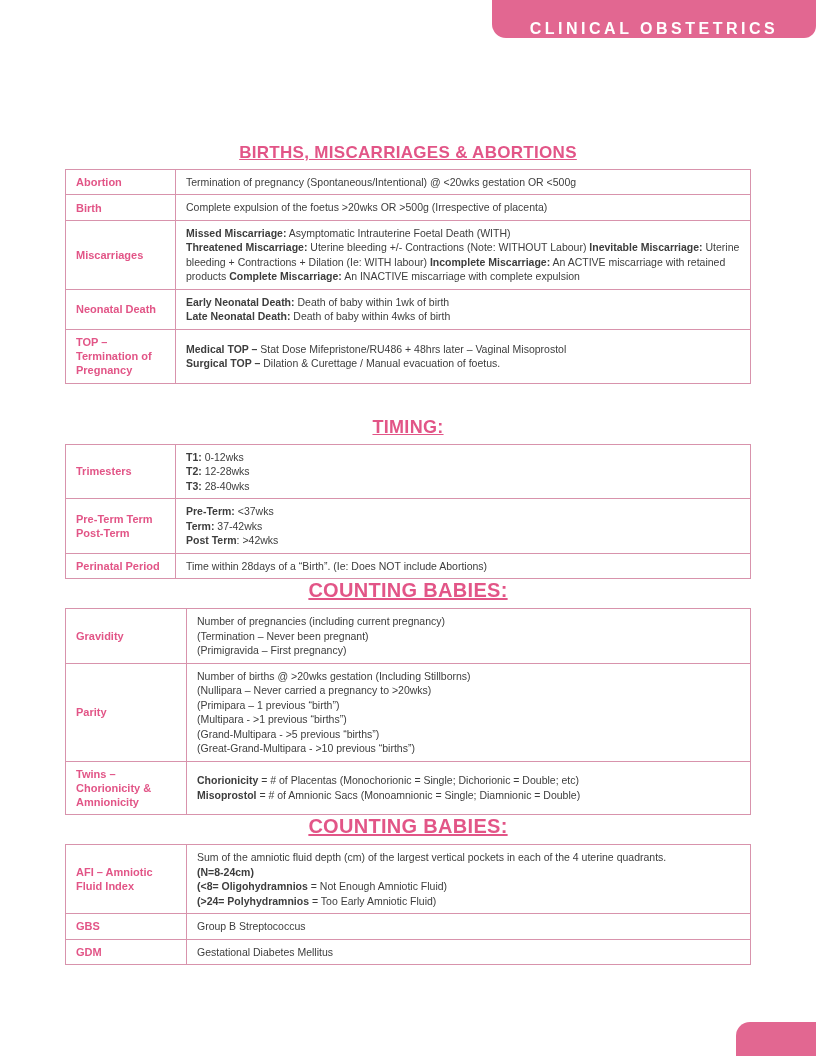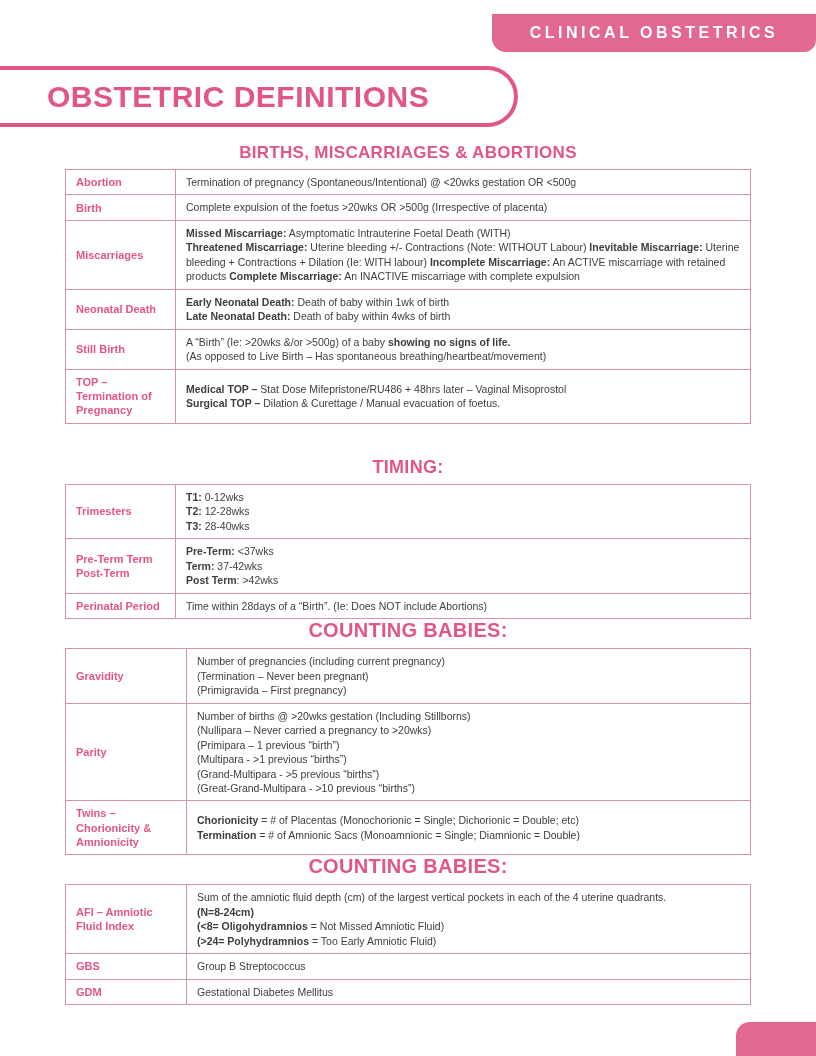--- a/index.html
+++ b/index.html
@@ -15,21 +15,21 @@
     position:relative;
     width:816px;height:1056px;
     margin:0 auto;background:#fff;overflow:hidden;
   }
   
   .banner{
     position:absolute;top:0;right:0;
     width:324px;height:38px;
     background:var(--banner);
     border-radius:0 0 12px 14px;
-    display:flex;align-items:center;justify-content:center;margin-top:14px;
+    display:flex;align-items:flex-end;justify-content:center;
   }
   .banner span{
     color:#fff;font-weight:bold;font-size:16px;letter-spacing:3.5px;
   }
   
   .title-pill{
     position:absolute;top:66px;left:0;
     width:518px;height:61px;
     border:4px solid var(--accent);border-left:none;
     border-radius:0 999px 999px 0;
@@ -39,20 +39,21 @@
   }
   .title-pill h1{
     color:var(--accent);font-size:30px;font-weight:bold;letter-spacing:.5px;
     white-space:nowrap;
   }
   
   #sections{position:absolute;top:127px;left:0;width:816px;}
   .section-heading{
     text-align:center;color:var(--accent);font-weight:bold;letter-spacing:.3px;
     margin:15px 0 6px;
+    text-decoration:underline;
   }
   .sec-0 .section-heading{font-size:17px;margin-top:16px;}
   .sec-1 .section-heading{font-size:18px;margin-top:33px;}
   .sec-2 .section-heading,.sec-3 .section-heading{font-size:20px;margin-top:0;}
   .def-table{
     width:686px;margin:0 auto;border-collapse:collapse;background:#fff;
   }
   .def-table td{
     border:1px solid var(--border);
     padding:5px 10px;
@@ -77,23 +78,20 @@
 </style>
 </head>
 <body>
 
 <div class="page">
 
   <div class="banner">
     <span>CLINICAL OBSTETRICS</span>
   </div>
 
-  <div class="title-pill">
-    <h1>OBSTETRIC DEFINITIONS</h1>
-  </div>
 
   <div id="sections">
       <section class="section sec-0">
         <h2 class="section-heading">BIRTHS, MISCARRIAGES &amp; ABORTIONS</h2>
         <table class="def-table">
           <tbody>
             <tr>
               <td class="term">Abortion</td>
               <td class="def">
                 <div class="line"><span>Termination of pregnancy (Spontaneous/Intentional) @ &lt;20wks gestation OR &lt;500g</span></div>
@@ -110,27 +108,20 @@
               <td class="def">
                 <div class="line"><b>Missed Miscarriage:</b><span> Asymptomatic Intrauterine Foetal Death (WITH)</span></div>
                 <div class="line"><b>Threatened Miscarriage:</b><span> Uterine bleeding +/- Contractions (Note: WITHOUT Labour) </span><b>Inevitable Miscarriage:</b><span> Uterine bleeding + Contractions + Dilation (Ie: WITH labour) </span><b>Incomplete Miscarriage:</b><span> An ACTIVE miscarriage with retained products </span><b>Complete Miscarriage:</b><span> An INACTIVE miscarriage with complete expulsion</span></div>
               </td>
             </tr>
             <tr>
               <td class="term">Neonatal Death</td>
               <td class="def">
                 <div class="line"><b>Early Neonatal Death:</b><span> Death of baby within 1wk of birth</span></div>
                 <div class="line"><b>Late Neonatal Death:</b><span> Death of baby within 4wks of birth</span></div>
-              </td>
-            </tr>
-            <tr>
-              <td class="term">Still Birth</td>
-              <td class="def">
-                <div class="line"><span>A “Birth” (Ie: &gt;20wks &amp;/or &gt;500g) of a baby </span><b>showing no signs of life.</b></div>
-                <div class="line"><span>(As opposed to Live Birth – Has spontaneous breathing/heartbeat/movement)</span></div>
               </td>
             </tr>
             <tr>
               <td class="term">TOP – Termination of Pregnancy</td>
               <td class="def">
                 <div class="line"><b>Medical TOP –</b><span> Stat Dose Mifepristone/RU486 + 48hrs later – Vaginal Misoprostol</span></div>
                 <div class="line"><b>Surgical TOP –</b><span> Dilation &amp; Curettage / Manual evacuation of foetus.</span></div>
               </td>
             </tr>
           </tbody>
@@ -185,36 +176,36 @@
                 <div class="line"><span>(Primipara – 1 previous “birth”)</span></div>
                 <div class="line"><span>(Multipara - &gt;1 previous “births”)</span></div>
                 <div class="line"><span>(Grand-Multipara - &gt;5 previous “births”)</span></div>
                 <div class="line"><span>(Great-Grand-Multipara - &gt;10 previous “births”)</span></div>
               </td>
             </tr>
             <tr>
               <td class="term">Twins – Chorionicity &amp; Amnionicity</td>
               <td class="def">
                 <div class="line"><b>Chorionicity</b><span> = # of Placentas (Monochorionic = Single; Dichorionic = Double; etc)</span></div>
-                <div class="line"><b>Termination</b><span> = # of Amnionic Sacs (Monoamnionic = Single; Diamnionic = Double)</span></div>
+                <div class="line"><b>Misoprostol</b><span> = # of Amnionic Sacs (Monoamnionic = Single; Diamnionic = Double)</span></div>
               </td>
             </tr>
           </tbody>
         </table>
       </section>
       <section class="section sec-3">
         <h2 class="section-heading">COUNTING BABIES:</h2>
         <table class="def-table">
           <tbody>
             <tr>
               <td class="term">AFI – Amniotic Fluid Index</td>
               <td class="def">
                 <div class="line"><span>Sum of the amniotic fluid depth (cm) of the largest vertical pockets in each of the 4 uterine quadrants.</span></div>
                 <div class="line"><b>(N=8-24cm)</b></div>
-                <div class="line"><b>(&lt;8= Oligohydramnios</b><span> = Not Missed Amniotic Fluid)</span></div>
+                <div class="line"><b>(&lt;8= Oligohydramnios</b><span> = Not Enough Amniotic Fluid)</span></div>
                 <div class="line"><b>(&gt;24= Polyhydramnios</b><span> = Too Early Amniotic Fluid)</span></div>
               </td>
             </tr>
             <tr>
               <td class="term">GBS</td>
               <td class="def">
                 <div class="line"><span>Group B Streptococcus</span></div>
               </td>
             </tr>
             <tr>

